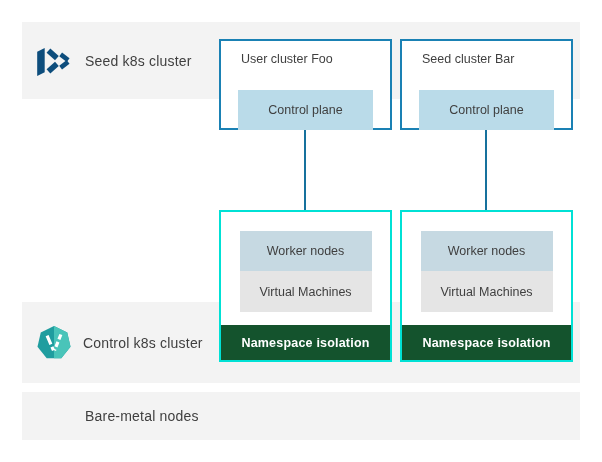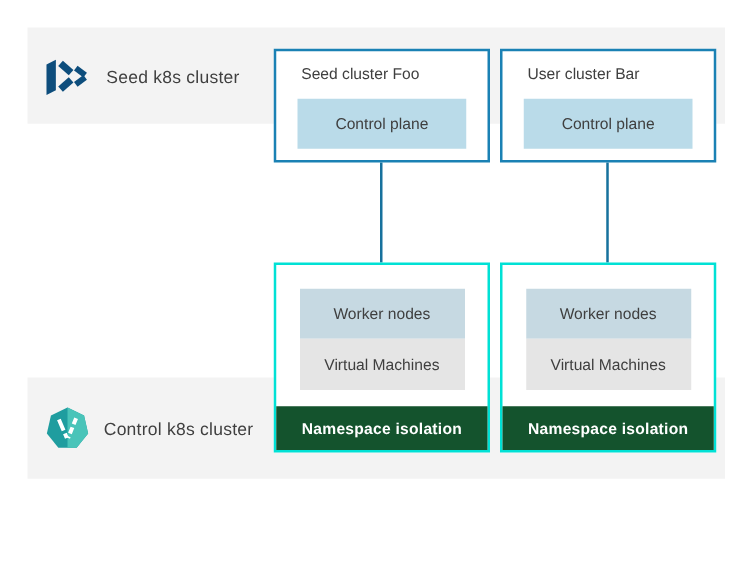--- a/index.html
+++ b/index.html
@@ -32,21 +32,21 @@
   .cluster-box {
     position:absolute; top:39px; width:173px; height:91px;
     background:#ffffff; border:2px solid #1a81b4; z-index:2;
   }
   .box-foo { left:219px; }
   .box-bar { left:400px; }
   .cluster-title {
     margin:11px 0 0 20px; font-size:12.5px; color:#3f3f3f;
   }
   .control-plane {
-    width:135px; height:40px; margin:13px auto 0; background:#badbe9;
+    width:135px; height:40px; margin:24px auto 0; background:#badbe9;
     display:flex; align-items:center; justify-content:center;
     font-size:12.5px; color:#3f3f3f;
   }
 
   
   .kv-box {
     position:absolute; top:210px; width:173px; height:152px;
     background:#ffffff; border:2px solid #00e1d5; z-index:2;
     display:flex; flex-direction:column;
   }
@@ -84,31 +84,34 @@
   <div class="band band-kubevirt">
     <svg class="band-icon" width="36" height="36" viewBox="0 0 34 34">
       <polygon points="17,1 29.5,7 32.6,20.6 23.9,31.4 10.1,31.4 1.4,20.6 4.5,7" fill="#1f9d9f"></polygon>
       <polygon points="17,1 29.5,7 32.6,20.6 23.9,31.4 17,31.4" fill="#49c4b9"></polygon>
       <line x1="10.5" y1="10" x2="16.5" y2="24" stroke="#ffffff" stroke-width="3" stroke-dasharray="9 2.5"></line>
       <line x1="23.5" y1="9" x2="17.5" y2="24" stroke="#ffffff" stroke-width="3" stroke-dasharray="5 2.5"></line>
     </svg>
     <span class="band-label">Control k8s cluster</span>
   </div>
 
+  <div class="band band-baremetal">
+    <span class="band-label">Bare-metal nodes</span>
+  </div>
 
   <div class="connector conn-left"></div>
   <div class="connector conn-right"></div>
 
   <div class="cluster-box box-foo">
-    <div class="cluster-title">Seed cluster Foo</div>
+    <div class="cluster-title">User cluster Foo</div>
     <div class="control-plane">Control plane</div>
   </div>
 
   <div class="cluster-box box-bar">
-    <div class="cluster-title">User cluster Bar</div>
+    <div class="cluster-title">Seed cluster Bar</div>
     <div class="control-plane">Control plane</div>
   </div>
 
   <div class="kv-box kv-left">
     <div class="node-stack">
       <div class="node-cell worker">Worker nodes</div>
       <div class="node-cell vm">Virtual Machines</div>
     </div>
     <div class="ns-footer">Namespace isolation</div>
   </div>

